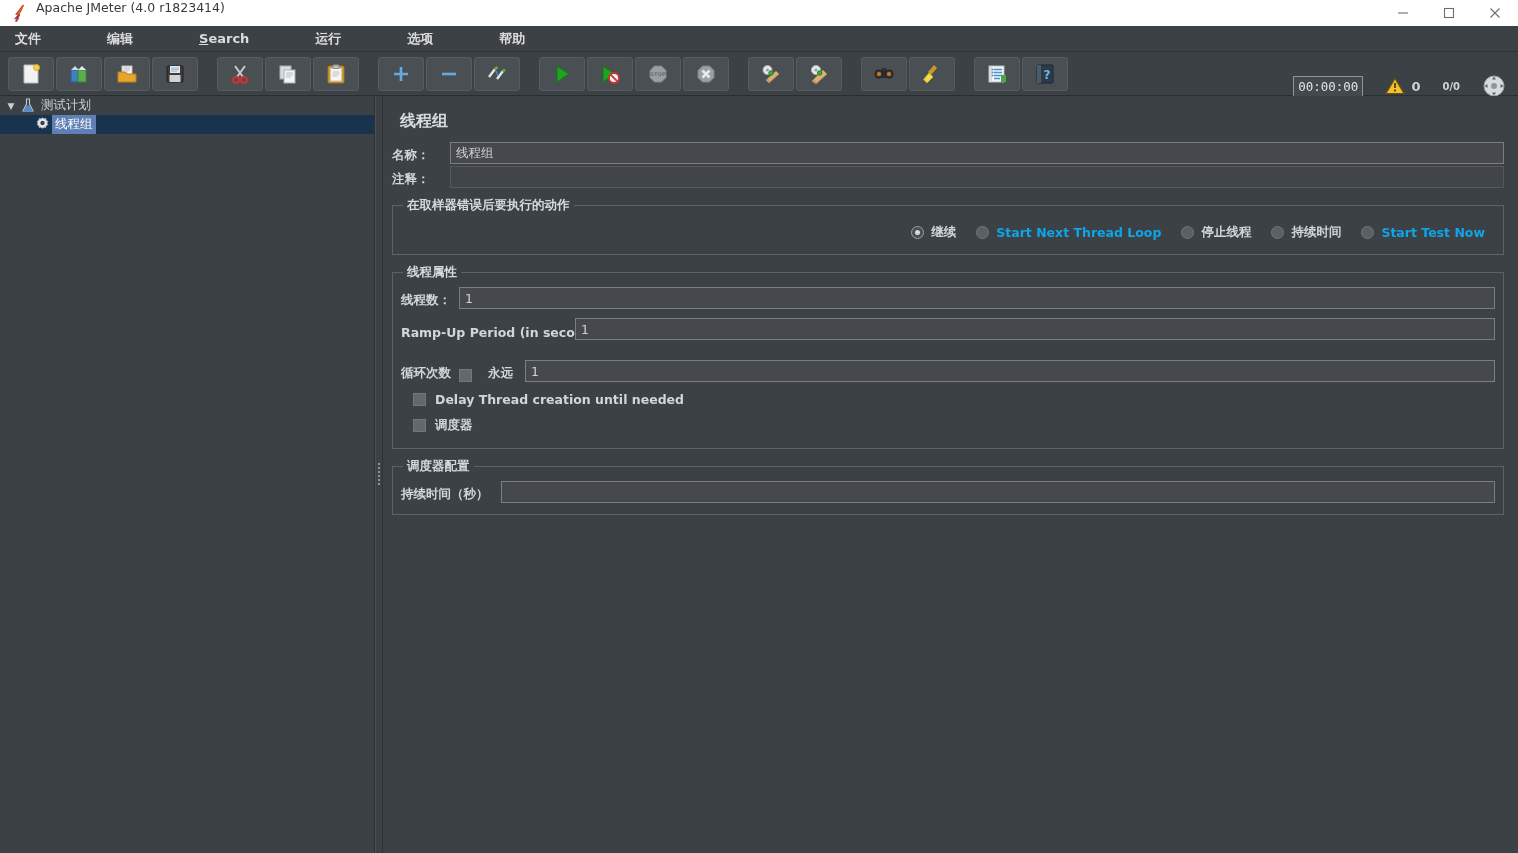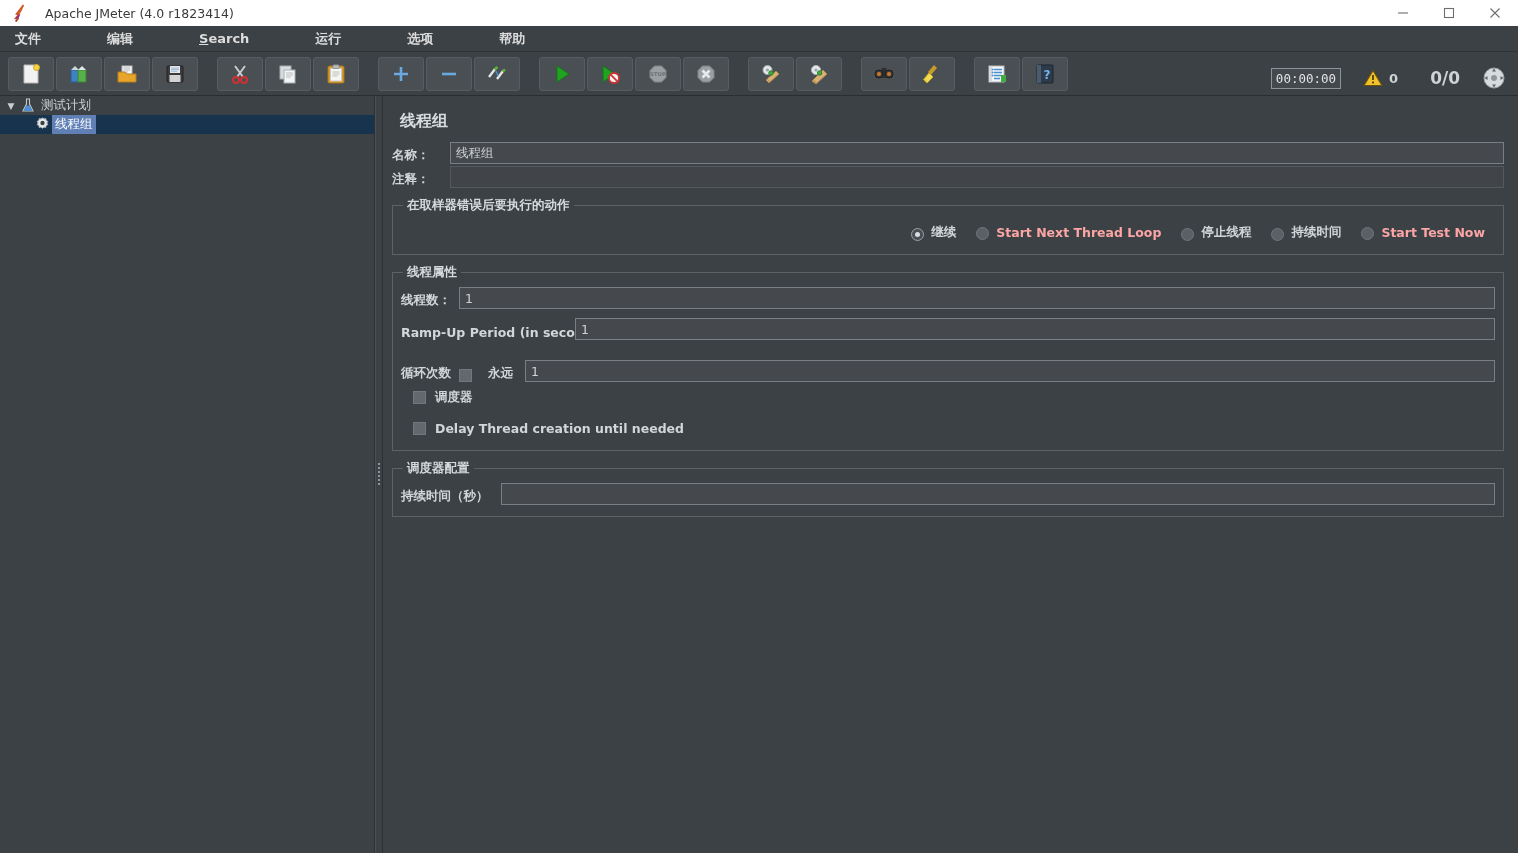--- a/index.html
+++ b/index.html
@@ -7,23 +7,22 @@
     width: 1518px; height: 853px;
     background: #3c4145;
     font-family: "DejaVu Sans", "Liberation Sans", sans-serif;
     overflow: hidden;
     -webkit-font-smoothing: none;
   }
 
   
   .titlebar {
     height: 26px; background: #ffffff;
-    display: flex; align-items: center;
+    display: flex; 
     position: relative;
-    gap: 9px;
   }
   .titlebar .tb-icon {
     width: 26px; height: 26px; margin-left: 6px;
     display: flex; align-items: center; justify-content: center;
   }
   .titlebar .tb-title {
     font-size: 12.5px; color: #3a3a3a; margin-left: 4px;
     font-family: "DejaVu Sans", "Liberation Sans", sans-serif;
   }
   .winbtns { position: absolute; right: 0; top: 0; height: 26px; display: flex; }
@@ -60,32 +59,32 @@
     width: 46px; height: 34px; margin-right: 2px;
     background: #4a4f54;
     border: 1px solid #565c61;
     border-radius: 3px;
     display: flex; align-items: center; justify-content: center;
     position: relative;
   }
   .tbtn svg { display: block; }
 
   .toolbar-right {
-    position: absolute; right: 12px; top: 4px; height: 44px;
+    position: absolute; right: 12px; top: 12px; height: 44px;
     display: flex; align-items: center; gap: 0px;
   }
   .timerbox {
     background: #44494e; border: 1px solid #8d9499;
     color: #e4e4e4; font-size: 12.5px;
     font-family: "DejaVu Sans Mono", "Liberation Mono", monospace;
     padding: 2px 4px; letter-spacing: 0px;
   }
   .warnwrap { display: flex; align-items: center; margin-left: 22px; }
   .warncount { color: #cfd3d6; font-size: 13px; margin-left: 6px; font-weight: bold; }
-  .ratio { color: #cfd3d6; font-size: 17px; margin-left: 32px; font-weight: bold; }
+  .ratio { color: #cfd3d6; font-size: 10px; margin-left: 22px; font-weight: bold; }
   .connicon { margin-left: 22px; display: flex; align-items: center; }
 
   
   .body {
     position: absolute; top: 96px; left: 0;
     width: 1518px; height: 757px;
     background: #3c4145;
   }
   .treepane {
     position: absolute; left: 0; top: 0;
@@ -157,35 +156,35 @@
   }
   fieldset.grp > legend {
     color: #d5d9dc; font-size: 12.5px; font-weight: bold;
     padding: 0 4px; margin-left: 2px;
   }
 
   .radiorow {
     display: flex; align-items: center; justify-content: flex-end;
     padding: 6px 10px 4px 0;
   }
-  .radio { display: flex; align-items: flex-end; margin-left: 20px; }
+  .radio { display: flex; align-items: center; margin-left: 20px; }
   .radio:first-child { margin-left: 0; }
   .rdot {
     width: 13px; height: 13px; border-radius: 50%;
     background: #5a6065; border: 1px solid #70767b;
     display: flex; align-items: center; justify-content: center;
     margin-right: 7px;
   }
   .rdot.sel { background: #4a4f54; border: 1px solid #9aa0a5; }
   .rdot.sel::after {
     content: ""; width: 5px; height: 5px; border-radius: 50%;
     background: #d8dce0;
   }
   .rlabel { color: #d2d6d9; font-size: 12.5px; font-weight: bold; }
-  .rlabel.en { color: #fca5a5; }
+  .rlabel.en { color: #0ea5e9; }
 
   .cbrow { display: flex; align-items: center; padding: 5px 0 5px 12px; }
   .cbox {
     width: 13px; height: 13px;
     background: #62686d; border: 1px solid #71777c;
     margin-right: 9px;
   }
   .cblabel { color: #d2d6d9; font-size: 12.5px; font-weight: bold; }
 
   .inlinecb { display: flex; align-items: center; margin: 0 7px 0 2px; }
@@ -527,29 +526,29 @@
 
       <div class="fieldrow" style="margin-top:20px">
         <div class="flabel">循环次数</div>
         <div class="inlinecb">
           <span class="cbox"></span>
         </div>
         <div class="flabel" style="padding-right:12px">永远</div>
         <div class="tfield">1</div>
       </div>
 
+      <div class="cbrow" style="margin-top:5px">
+        <span class="cbox"></span>
+        <span class="cblabel">Delay Thread creation until needed</span>
+      </div>
+
       <div class="cbrow">
         <span class="cbox"></span>
         <span class="cblabel">调度器</span>
       </div>
-
-      <div class="cbrow" style="margin-top:5px">
-        <span class="cbox"></span>
-        <span class="cblabel">Delay Thread creation until needed</span>
-      </div>
     </fieldset>
 
     <fieldset class="grp">
       <legend>调度器配置</legend>
 
       <div class="fieldrow" style="margin-top:2px">
         <div class="flabel" style="width:100px">持续时间（秒）</div>
         <div class="tfield"></div>
       </div>
 

